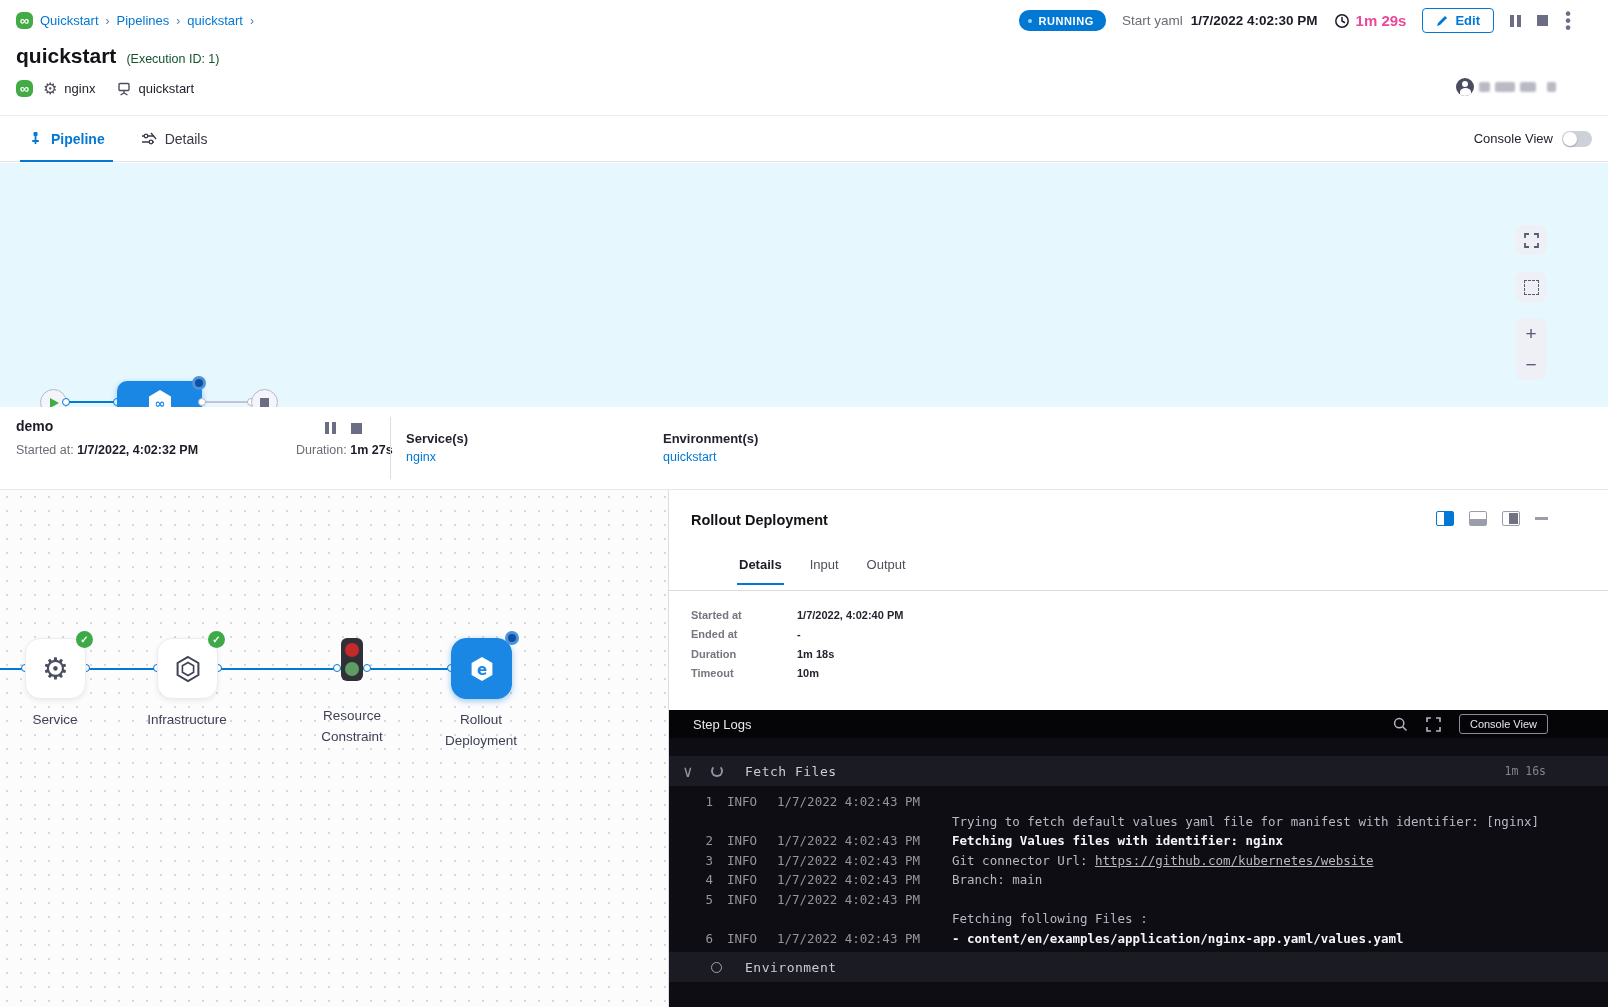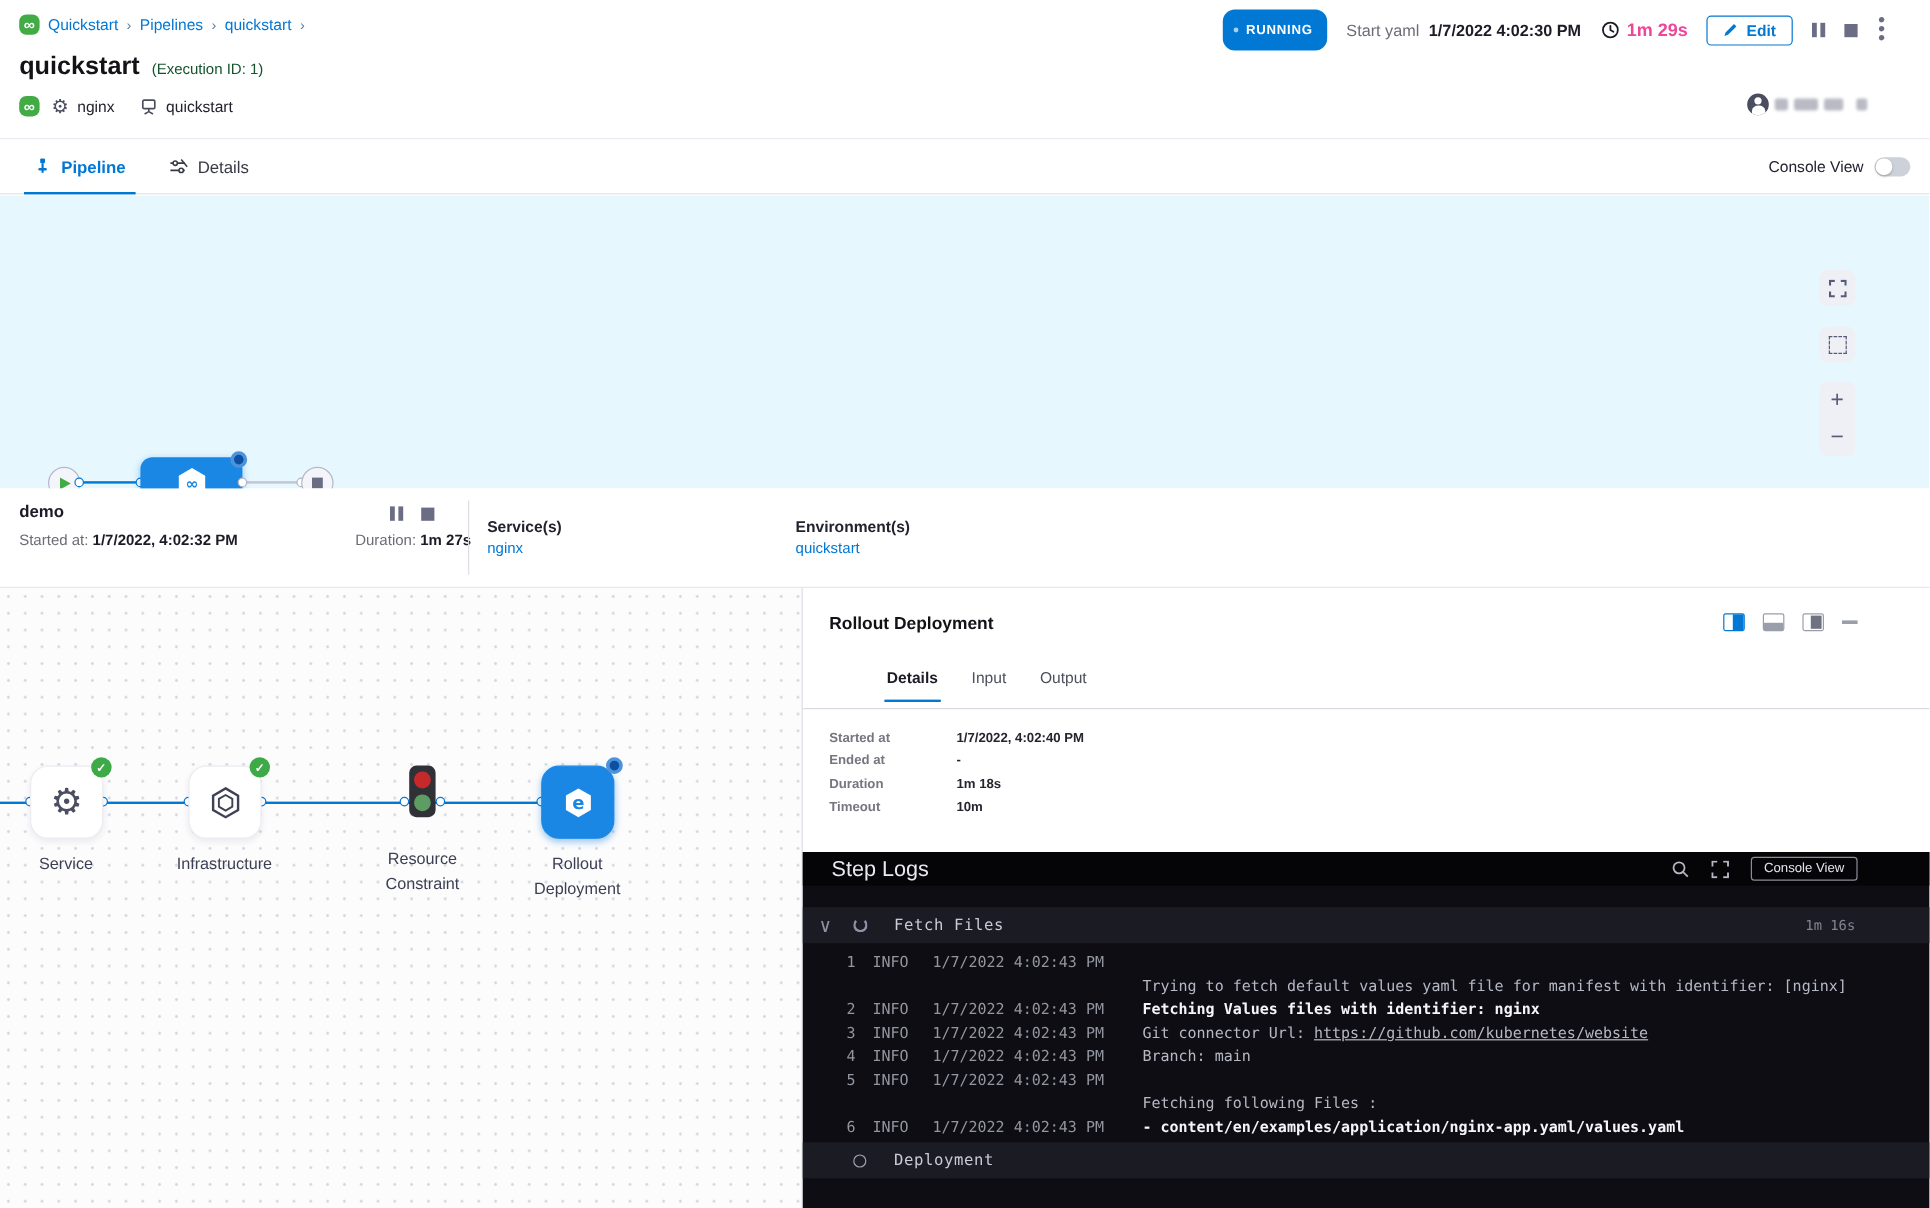--- a/index.html
+++ b/index.html
@@ -7,21 +7,21 @@
   body { font-family:"Liberation Sans", sans-serif; background:#fff; color:#1c1c28; overflow:hidden; position:relative; }
   .abs { position:absolute; }
   #app { position:relative; width:1608px; height:1007px; background:#fff; }
 
   
   .breadcrumb { top:12px; left:16px; display:flex; align-items:center; gap:7px; font-size:13px; }
   .crumb { color:#0278d5; cursor:pointer; }
   .crumb-sep { color:#5b7da6; font-size:12px; }
   .harness-chip { width:17px; height:17px; border-radius:6px; background:#3dc748e; background:#42ab45; color:#fff; font-size:13px; font-weight:bold; display:flex; align-items:center; justify-content:center; line-height:1; }
   .hdr-right { top:8px; right:36px; display:flex; align-items:center; gap:16px; }
-  .badge-running { background:#0278d5; color:#fff; font-size:11px; font-weight:bold; letter-spacing:.6px; border-radius:10px; height:34px; padding:0 12px 0 9px; display:flex; align-items:center; gap:6px; }
+  .badge-running { background:#0278d5; color:#fff; font-size:11px; font-weight:bold; letter-spacing:.6px; border-radius:10px; height:21px; padding:0 12px 0 9px; display:flex; align-items:center; gap:6px; }
   .badge-dot { width:4px; height:4px; border-radius:50%; background:rgba(255,255,255,.65); }
   .start-time { display:flex; align-items:baseline; gap:8px; font-size:13.5px; }
   .muted { color:#6b6d75; }
   .strong { color:#1c1c28; font-weight:bold; }
   .elapsed { display:flex; align-items:center; gap:6px; font-size:15px; font-weight:bold; color:#ec4899; }
   .btn-edit { height:25px; border:1px solid #0278d5; border-radius:4px; color:#0278d5; background:#fff; font-size:13px; font-weight:bold; display:flex; align-items:center; gap:7px; padding:0 13px; cursor:pointer; }
   .icon-pause { display:flex; gap:3px; cursor:pointer; }
   .icon-pause i { width:4px; height:12px; background:#6b6d85; display:block; }
   .icon-stop { width:11px; height:11px; background:#6b6d85; cursor:pointer; }
   .icon-kebab { color:#6b6d85; font-size:16px; font-weight:bold; letter-spacing:0; line-height:.45; cursor:pointer; width:8px; text-align:center; }
@@ -103,21 +103,21 @@
   .sp-tab.active:after { content:""; position:absolute; left:-2px; right:-2px; bottom:0; height:2.5px; background:#0278d5; }
   .sp-tabline { position:absolute; top:100px; left:0; right:0; height:1px; background:#dadbe2; }
   .sp-details { position:absolute; top:102px; left:22px; font-size:11px;margin-top:13px; }
   .sp-row { display:flex; height:19.5px; align-items:center; }
   .sp-row .k { width:106px; color:#75767f; font-weight:bold; }
   .sp-row .v { color:#24252e; font-weight:bold; }
 
   
   .console { position:absolute; top:220px; left:0; right:0; bottom:0; background:#0d0d13; font-family:"DejaVu Sans Mono", monospace; }
   .console-hd { height:28px; background:#050508; display:flex; align-items:center; padding:0 60px 0 24px; }
-  .console-hd .t { color:#e8e8ee; font-size:18px; font-family:"Liberation Sans", sans-serif; }
+  .console-hd .t { color:#e8e8ee; font-size:13px; font-family:"Liberation Sans", sans-serif; }
   .console-hd .sp { margin-left:auto; display:flex; align-items:center; gap:18px; }
   .btn-console-view { border:1px solid #8a8d99; border-radius:3px; color:#e4e5eb; font-size:11px; padding:3px 10px; font-family:"Liberation Sans", sans-serif; cursor:pointer; background:transparent; }
   .console-body { padding-top:18px; }
   .log-section { height:30px; background:#1b1b23; display:flex; align-items:center; padding:0 62px 0 14px; cursor:pointer; }
   .log-section .chev { color:#8f92a6; margin-right:16px; width:12px; }
   .log-section .spinner { width:12px; height:12px; border-radius:50%; border:2px solid #8f92a6; border-top-color:transparent; margin-right:22px; }
   .log-section .pend { width:11px; height:11px; border-radius:50%; border:1.5px solid #9fa1b0; margin-left:28px; margin-right:23px; }
   .log-section .nm { color:#c9cbd7; font-size:13px; letter-spacing:.5px; }
   .log-section .dur { margin-left:auto; color:#82848f; font-size:11.5px; }
   .log-entries { margin-top:6px; padding-left:30px; font-size:12.5px; line-height:19.5px; }
@@ -441,19 +441,19 @@
               <span class="ln">6</span>
               <span class="lv">INFO</span>
               <span class="lt">1/7/2022 4:02:43 PM</span>
               <div class="lmsg">
                 <div class="lml b">- content/en/examples/application/nginx-app.yaml/values.yaml</div>
               </div>
             </div>
           </div>
         <div class="log-section init-row">
           <span class="pend"></span>
-          <span class="nm">Deployment</span>
+          <span class="nm">Environment</span>
         </div>
       </div>
     </div>
   </div>
 
 </div>
 
 </body></html>

